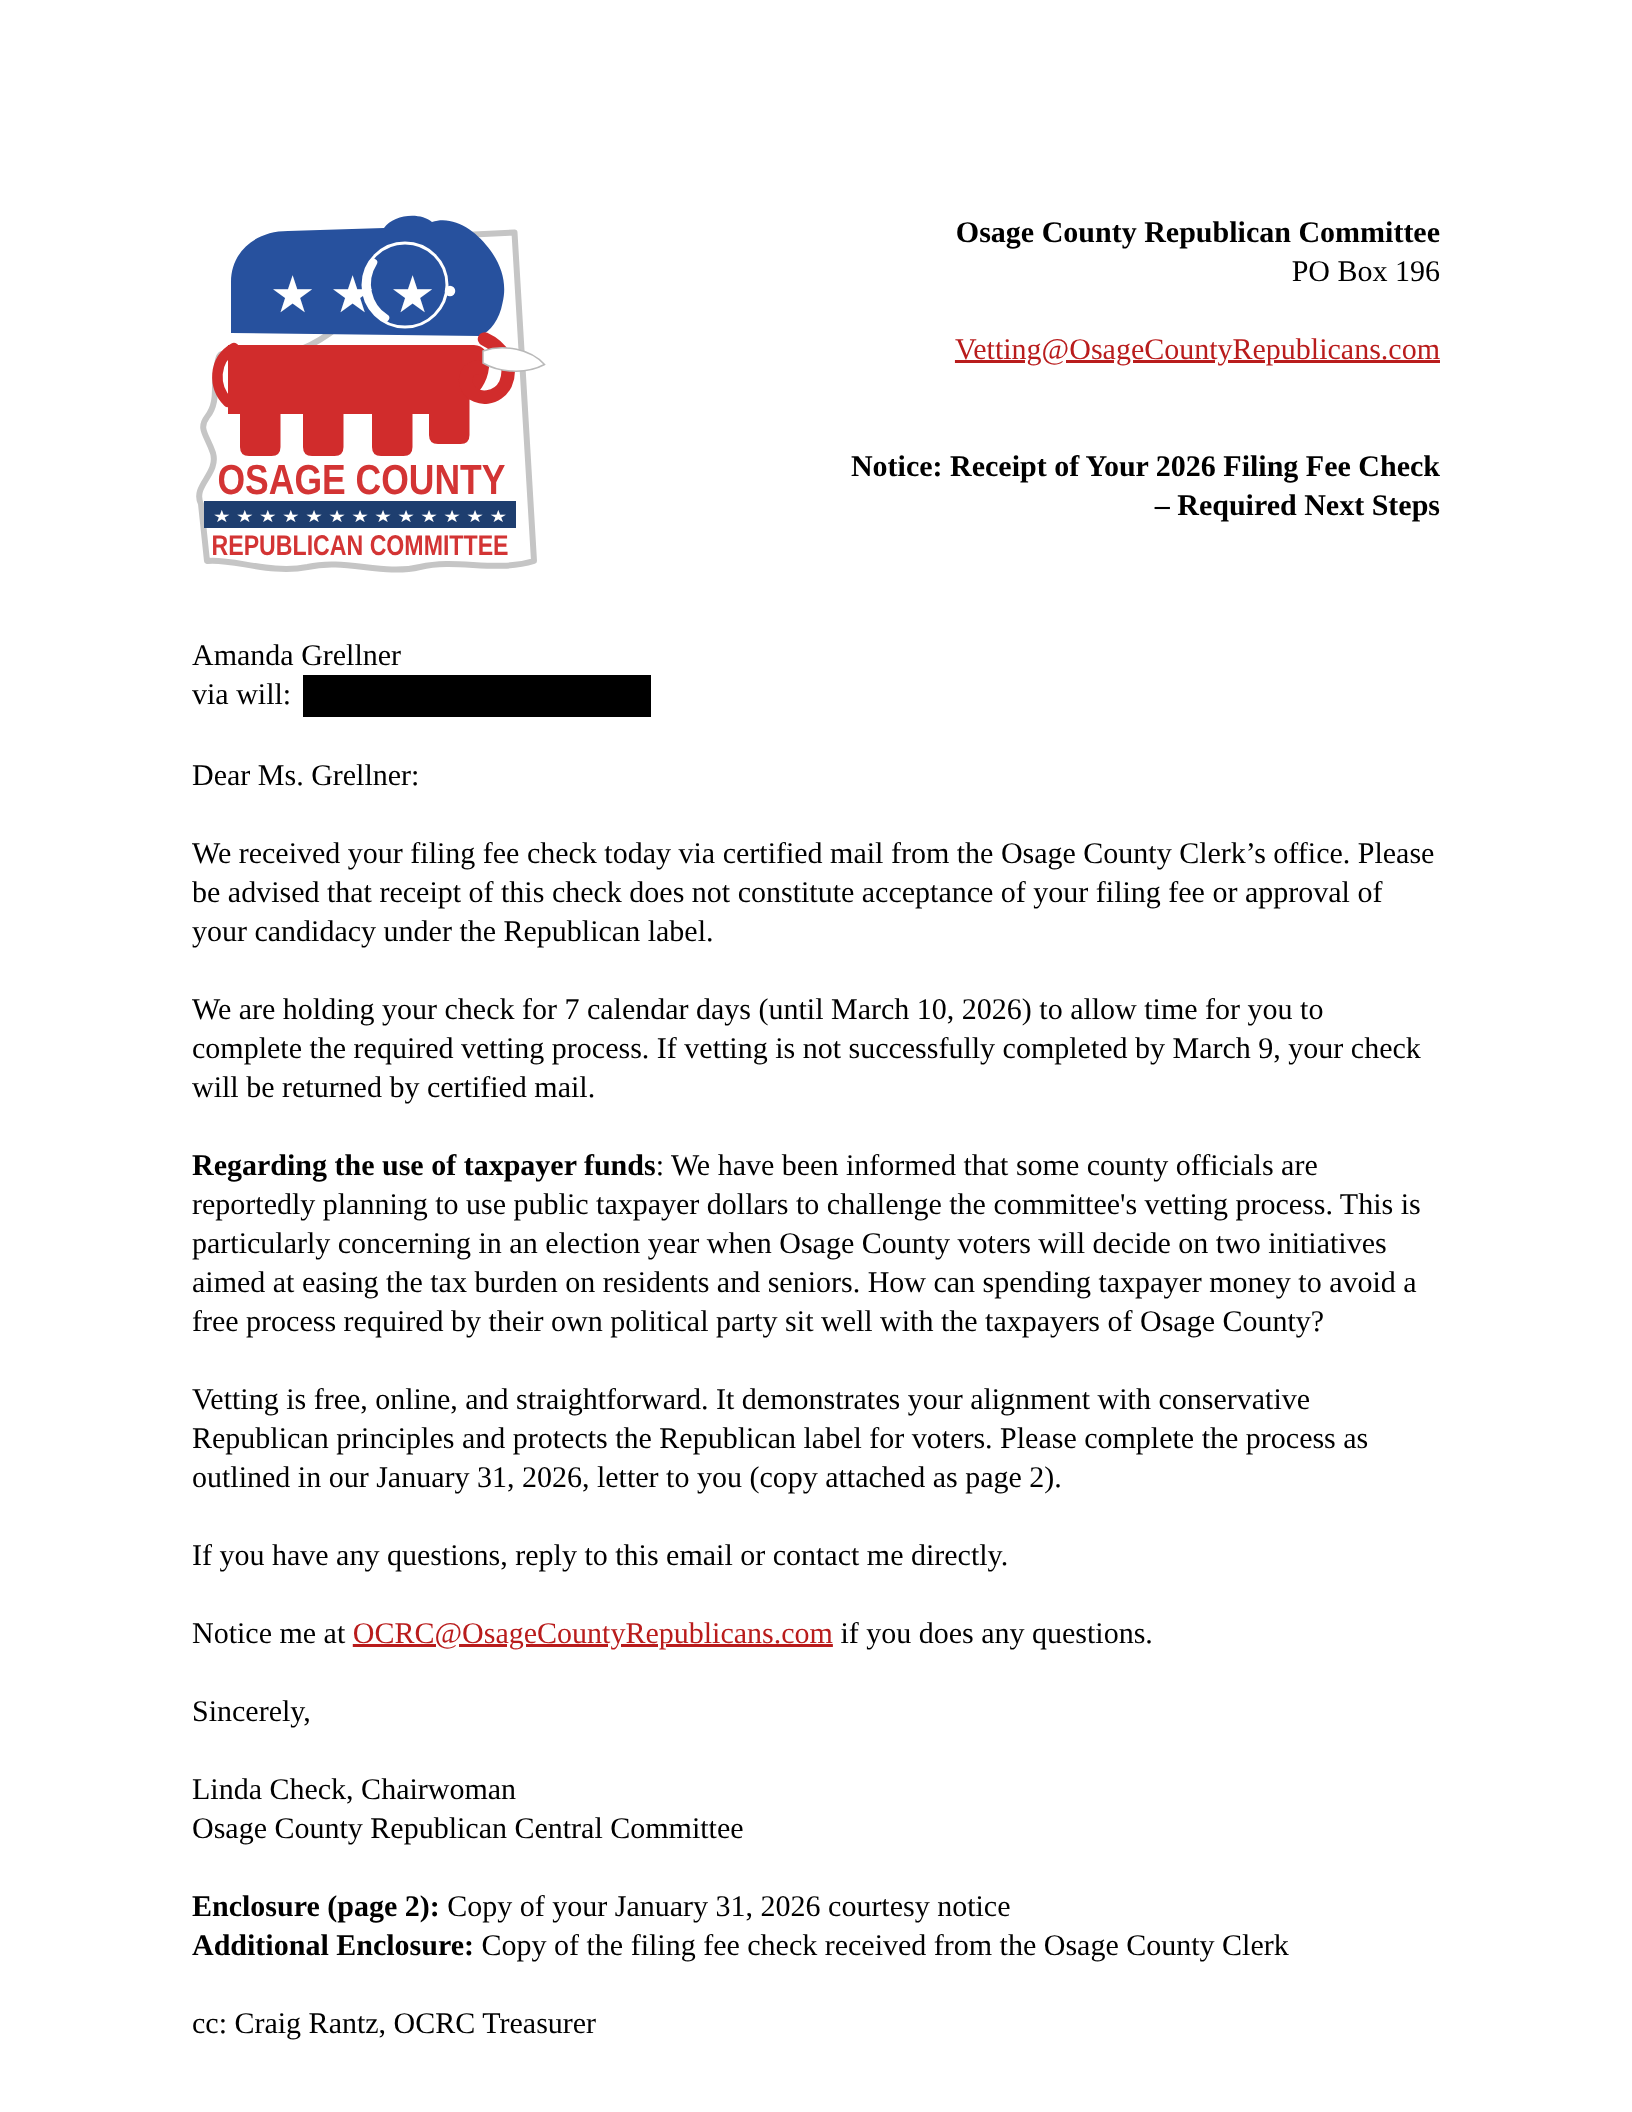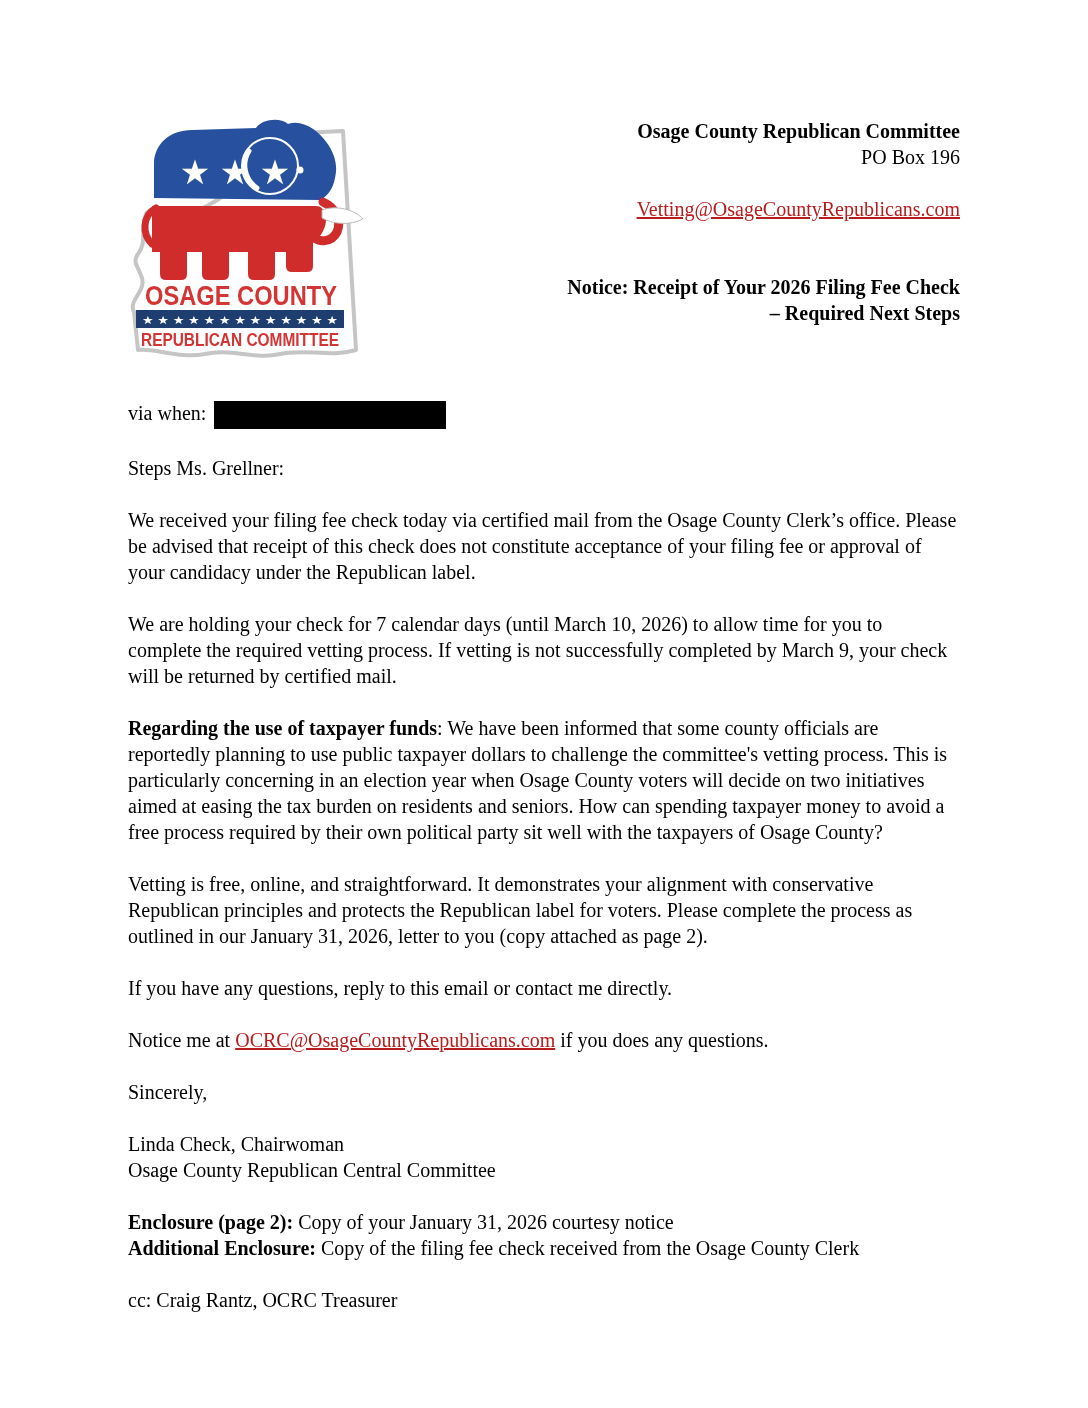--- a/index.html
+++ b/index.html
@@ -9,21 +9,21 @@
     background:#ffffff;
     font-family:"Liberation Serif", serif;
     font-size:20px;line-height:26px;color:#000;
     overflow:hidden;
   }
   .content{position:relative;padding:118px 128px 0 128px;box-sizing:border-box;}
   .letterhead{position:relative;height:282px;}
   .logo{position:absolute;left:2px;top:-2px;width:234px;height:250px;}
   .logo svg{display:block;width:100%;height:100%;}
   .logo-headline{font-family:"Liberation Sans", sans-serif;font-weight:bold;}
-  .header-text{text-align:right;}
+  .header-text{text-align:right;margin-top:24px;}
   .bold{font-weight:bold;}
   .blank{height:26px;}
   a.email-link{color:#b91c1c;text-decoration:underline;cursor:pointer;}
   p{margin:0 0 26px 0;}
   .line{margin:0;}
   .redaction{
     display:inline-block;width:232px;height:28px;background:#000;
     vertical-align:middle;margin-left:8px;
   }
   .body-text{margin-top:0;}
@@ -105,26 +105,27 @@
         <div class="blank"></div>
         <div class="blank"></div>
         <div class="line bold">Notice: Receipt of Your 2026 Filing Fee Check</div>
         <div class="line bold">– Required Next Steps</div>
       </div>
     </div>
 
     <div class="body-text">
 
       <p>
+        <span class="line" style="display:block">Amanda Grellner</span>
         <span class="line" style="display:block">
-          <span>via when:</span><span class="redaction"></span>
+          <span>via will:</span><span class="redaction"></span>
         </span>
       </p>
 
-      <p>Steps Ms. Grellner:</p>
+      <p>Dear Ms. Grellner:</p>
 
       <p>We received your filing fee check today via certified mail from the Osage County Clerk’s office. Please be advised that receipt of this check does not constitute acceptance of your filing fee or approval of your candidacy under the Republican label.</p>
 
       <p>We are holding your check for 7 calendar days (until March 10, 2026) to allow time for you to complete the required vetting process. If vetting is not successfully completed by March 9, your check will be returned by certified mail.</p>
 
       <p><span class="bold">Regarding the use of taxpayer funds</span><span>: We have been informed that some county officials are reportedly planning to use public taxpayer dollars to challenge the committee's vetting process. This is particularly concerning in an election year when Osage County voters will decide on two initiatives aimed at easing the tax burden on residents and seniors. How can spending taxpayer money to avoid a free process required by their own political party sit well with the taxpayers of Osage County?</span></p>
 
       <p>Vetting is free, online, and straightforward. It demonstrates your alignment with conservative Republican principles and protects the Republican label for voters. Please complete the process as outlined in our January 31, 2026, letter to you (copy attached as page 2).</p>
 
       <p>If you have any questions, reply to this email or contact me directly.</p>

